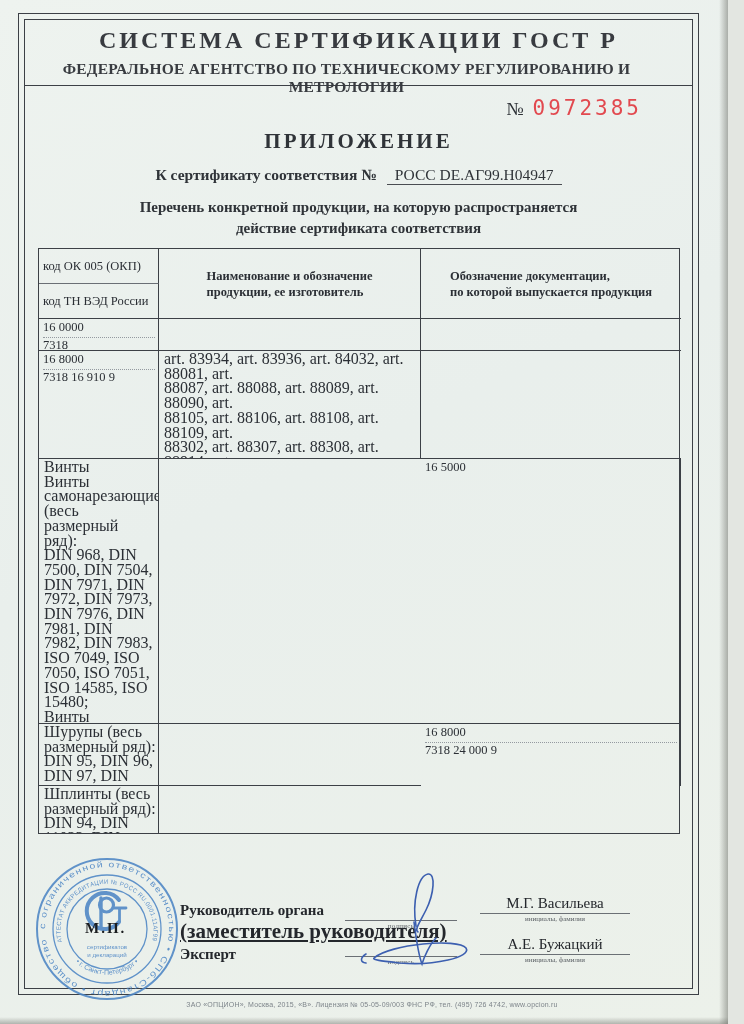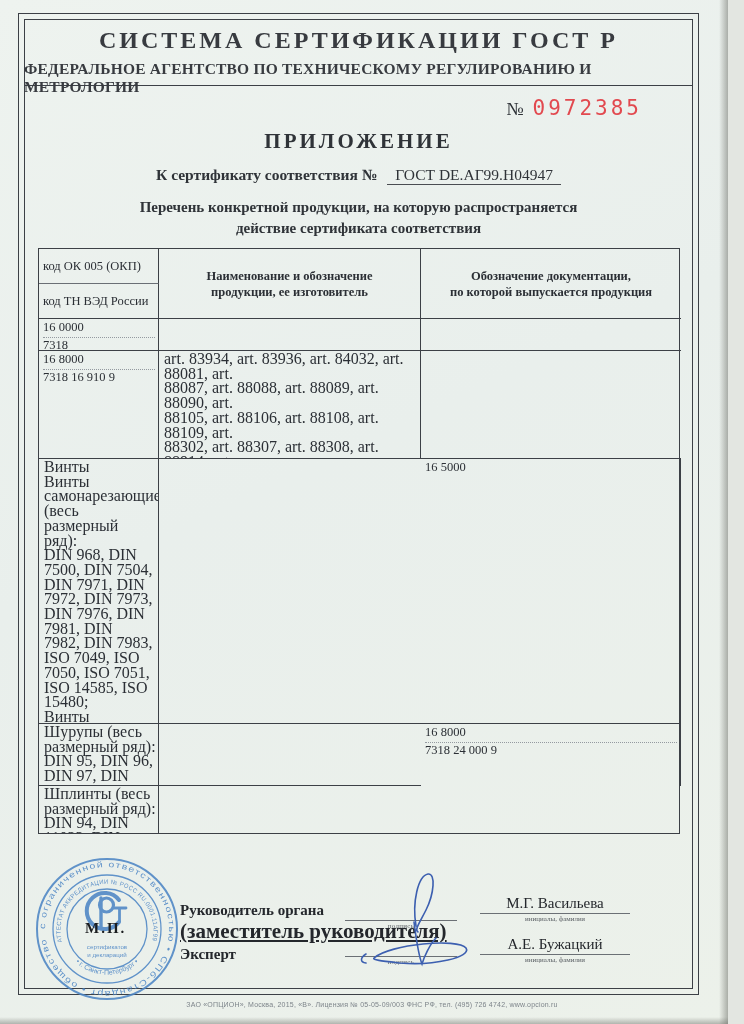--- a/index.html
+++ b/index.html
@@ -15,21 +15,21 @@
   .edge-bottom{position:absolute;left:0;bottom:0;width:100%;height:7px;
     background:linear-gradient(to bottom,rgba(110,112,105,0),rgba(105,107,100,0.45));}
   .border-outer{position:absolute;left:18px;top:13px;width:681px;height:982px;
     border:1.5px solid #3c4046;}
   .border-inner{position:absolute;left:24px;top:19px;width:669px;height:970px;
     border:1px solid #3c4046;}
   .band-line{position:absolute;left:24px;top:85px;width:669px;height:0;
     border-top:1.5px solid #3c4046;}
   .sys-title{position:absolute;left:24px;top:27px;width:669px;text-align:center;
     font-size:24px;font-weight:bold;letter-spacing:3px;color:#383b40;}
-  .agency{position:absolute;left:24px;top:60px;width:669px;
+  .agency{position:absolute;left:12px;top:60px;width:669px;text-align:center;
     font-size:15.5px;font-weight:bold;letter-spacing:0.2px;color:#383b40;}
   .form-number{position:absolute;top:96px;right:86px;white-space:nowrap;}
   .form-number .no{font-size:18px;color:#2e3237;margin-right:9px;}
   .form-number .digits{font-family:"DejaVu Sans Mono","Liberation Mono",monospace;
     font-size:21px;color:#e2494f;letter-spacing:3px;}
   .doc-title{position:absolute;left:24px;top:129px;width:669px;text-align:center;
     font-size:21px;font-weight:bold;letter-spacing:3px;color:#2f3338;}
   .cert-line{position:absolute;left:24px;top:166px;width:669px;text-align:center;
     font-size:15.5px;color:#2f3338;}
   .cert-line .lbl{font-weight:bold;}
@@ -43,21 +43,21 @@
     grid-template-rows:35px 35px 32px 108px 265px 62px 47px;
     border:1.5px solid #3c4046;}
   .cell{border-right:1px solid #3c4046;border-bottom:1px solid #3c4046;
     overflow:hidden;font-size:16px;line-height:14.7px;}
   .cell.last-col{border-right:none;}
   .cell.last-row{border-bottom:none;}
   .hcell{display:flex;align-items:center;}
   .hc1{padding-left:4px;font-size:12.5px;}
   .hc1a{grid-column:1;grid-row:1;border-bottom:1px solid #6a6f75;}
   .hc1b{grid-column:1;grid-row:2;}
-  .hc23{justify-content:center;text-align:center;font-weight:bold;font-size:12.5px;
+  .hc23{justify-content:center;text-align:left;font-weight:bold;font-size:12.5px;
     white-space:pre-line;line-height:16px;}
   .hc2{grid-column:2;grid-row:1 / 3;}
   .hc3{grid-column:3;grid-row:1 / 3;}
   .code-cell{padding:2px 3px 0 4px;font-size:12.5px;line-height:13.5px;}
   .code-okp.with-divider{border-bottom:1px dotted #949aa0;padding-bottom:2px;margin-bottom:1px;}
   .prod-cell{white-space:pre-line;padding:1px 2px 0 5px;}
   .docs-cell{padding:1px 4px;}
   .sig-role1a{position:absolute;left:180px;top:902px;font-size:15px;font-weight:bold;color:#24272c;}
   .sig-role1b{position:absolute;left:180px;top:919px;font-size:21px;font-weight:bold;color:#24272c;
     text-decoration:underline;}
@@ -97,21 +97,21 @@
   <div class="sys-title">СИСТЕМА СЕРТИФИКАЦИИ ГОСТ Р</div>
   <div class="agency">ФЕДЕРАЛЬНОЕ АГЕНТСТВО ПО ТЕХНИЧЕСКОМУ РЕГУЛИРОВАНИЮ И МЕТРОЛОГИИ</div>
 
   <div class="form-number">
     <span class="no">№</span><span class="digits">0972385</span>
   </div>
 
   <div class="doc-title">ПРИЛОЖЕНИЕ</div>
 
   <div class="cert-line">
-    <span class="lbl">К сертификату соответствия №</span><span class="val">ГОСТ DE.АГ99.Н04947</span>
+    <span class="lbl">К сертификату соответствия №</span><span class="val">РОСС DE.АГ99.Н04947</span>
   </div>
 
   <div class="desc1">Перечень конкретной продукции,  на которую распространяется</div>
   <div class="desc2">действие сертификата соответствия</div>
 
   <div class="cert-table">
     <div class="cell hcell hc1 hc1a">код ОК 005 (ОКП)</div>
     <div class="cell hcell hc1 hc1b">код ТН ВЭД России</div>
     <div class="cell hcell hc23 hc2">Наименование и обозначение
 продукции, ее изготовитель</div>

